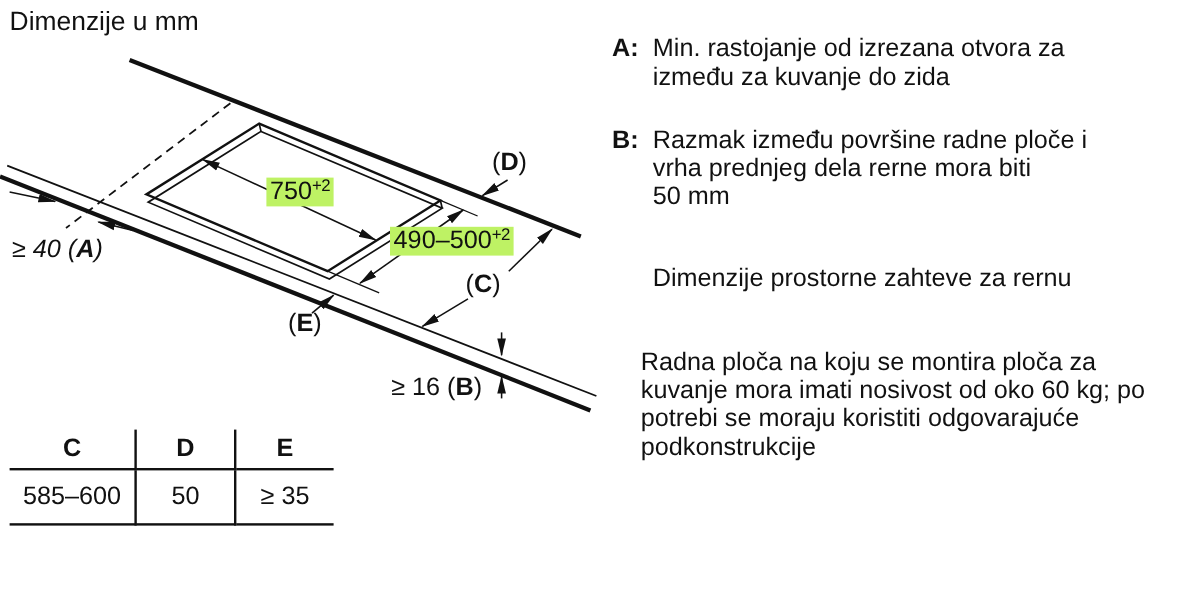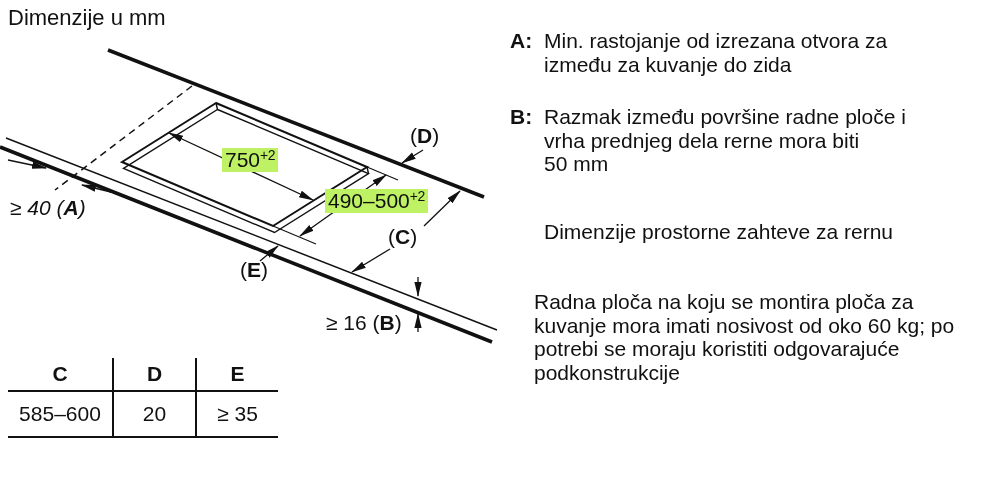--- a/index.html
+++ b/index.html
@@ -114,21 +114,21 @@
 
   <table class="spec-table">
     <tbody>
         <tr>
       <th class="c1 vline">C</th>
       <th class="c2 vline">D</th>
       <th class="c3">E</th>
     </tr>
     <tr>
       <td class="c1 vline">585–600</td>
-      <td class="c2 vline">20</td>
+      <td class="c2 vline">50</td>
       <td class="c3">≥ 35</td>
     </tr>
   </tbody>
     </table>
 
   <div class="note note-item note-a">
     <span class="note-label">A:</span>
     <div class="pre">Min. rastojanje od izrezana otvora za
 između za kuvanje do zida</div>
   </div>

